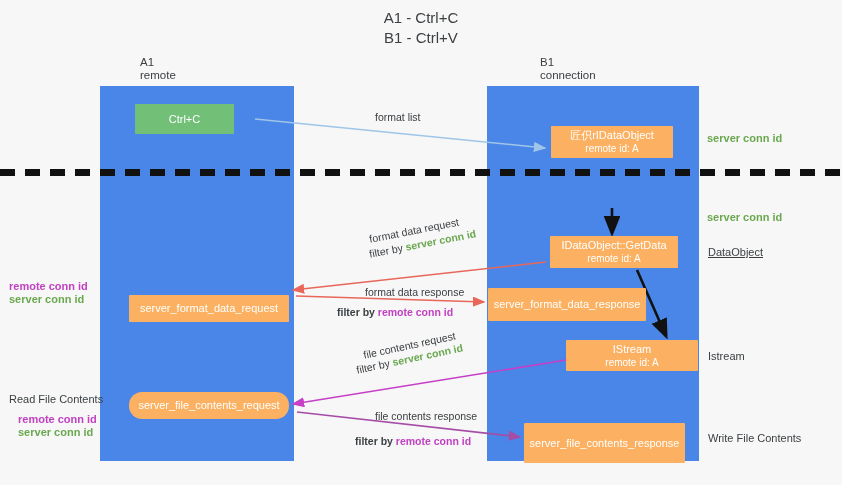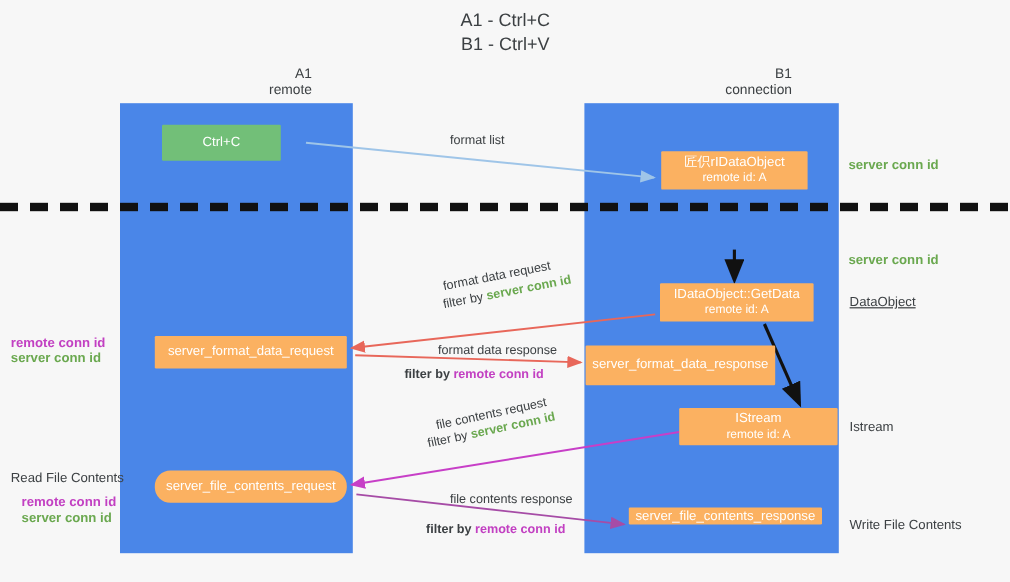--- a/index.html
+++ b/index.html
@@ -10,43 +10,43 @@
     position:relative;overflow:hidden;
     -webkit-font-smoothing:antialiased;
   }
   #stage{position:absolute;left:0;top:0;width:842px;height:485px;}
   svg#wires{position:absolute;left:0;top:0;width:842px;height:485px;pointer-events:none;}
 
   .lane{position:absolute;background:#4a86e8;}
   .lane-a{left:100px;top:86px;width:194px;height:375px;}
   .lane-b{left:487px;top:86px;width:212px;height:375px;}
 
-  .lane-head{position:absolute;text-align:right;color:#3c4043;font-size:11.5px;line-height:13px;}
+  .lane-head{position:absolute;text-align:left;color:#3c4043;font-size:11.5px;line-height:13px;}
   .lane-head .l1{display:block;}
   .lane-head .l2{display:block;}
   .head-a{left:140px;top:56px;width:120px;}
   .head-b{left:540px;top:56px;width:120px;}
 
   .title{position:absolute;left:0;top:8px;width:842px;text-align:center;
          color:#3c4043;font-size:15px;line-height:20px;}
   .title span{display:block;}
 
   .node{position:absolute;box-sizing:border-box;display:flex;align-items:center;
         justify-content:center;text-align:center;color:#ffffff;font-size:11px;
         line-height:13px;border-radius:1px;}
 
   .n-ctrlc{left:135px;top:104px;width:99px;height:30px;background:#72bf78;}
   .n-idataobj{left:551px;top:126px;width:122px;height:32px;background:#fbb161;}
   .n-ctrlv{left:553px;top:180px;width:119px;height:27px;background:#72bf78;}
   .n-getdata{left:550px;top:236px;width:128px;height:32px;background:#fbb161;}
-  .n-fmtreq{left:129px;top:280px;width:160px;height:27px;background:#fbb161;}
+  .n-fmtreq{left:129px;top:295px;width:160px;height:27px;background:#fbb161;}
   .n-fmtres{left:488px;top:288px;width:158px;height:33px;background:#fbb161;}
   .n-istream{left:566px;top:340px;width:132px;height:31px;background:#fbb161;}
   .n-filereq{left:129px;top:392px;width:160px;height:27px;background:#fbb161;border-radius:13px;}
-  .n-fileres{left:524px;top:423px;width:161px;height:14px;background:#fbb161;}
+  .n-fileres{left:524px;top:423px;width:161px;height:40px;background:#fbb161;}
   .node .t2{font-size:10px;}
 
   .side-lab{position:absolute;font-size:11px;color:#3c4043;line-height:14px;}
   .green-t{color:#6aa84f;font-weight:bold;}
   .magenta-t{color:#c240c2;font-weight:bold;}
 
   .lab{position:absolute;font-size:10.5px;color:#3c4043;line-height:14px;white-space:nowrap;}
   .lab .bold{font-weight:bold;}
 
   .rot-a{transform:rotate(-11deg);transform-origin:left top;}

